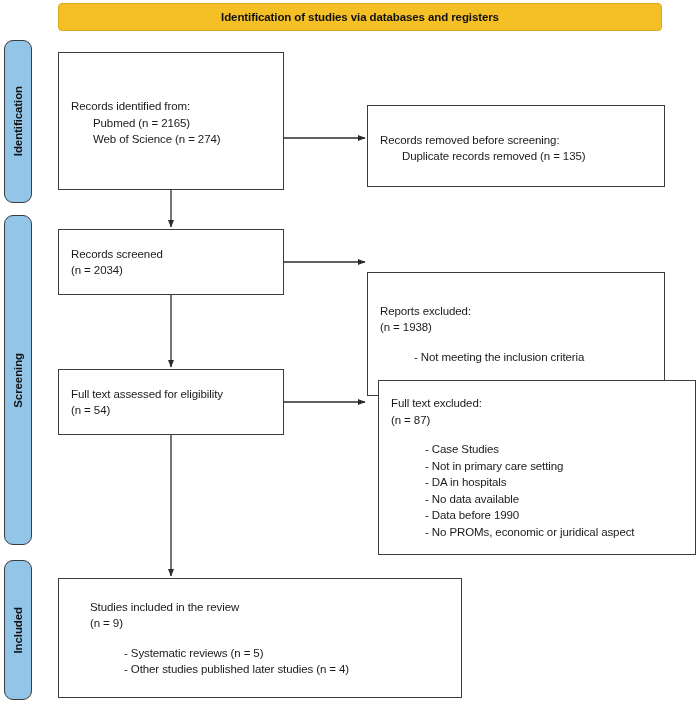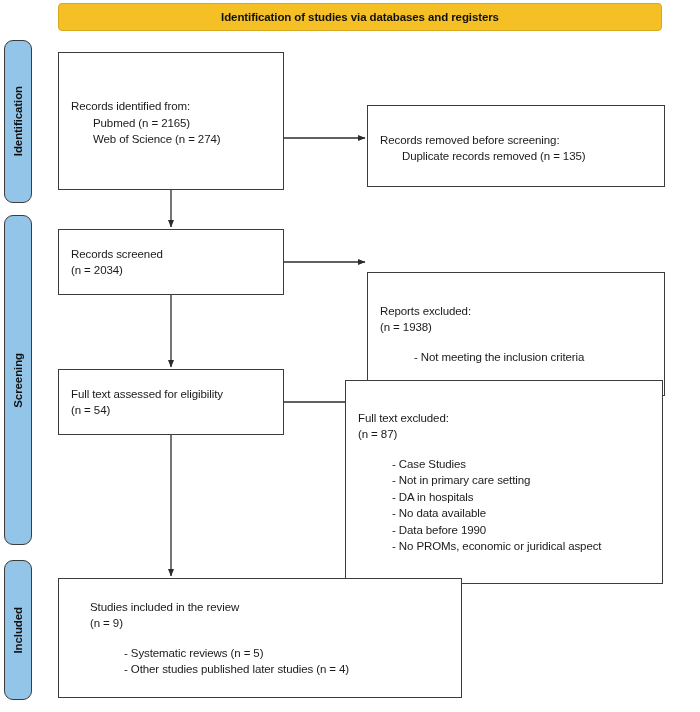--- a/index.html
+++ b/index.html
@@ -92,21 +92,21 @@
   .line.indent1 { padding-left: 22px; }
   .line.indent2 { padding-left: 34px; }
   .spacer { height: 13px; }
 
   
   #box-identified      { left: 58px;  top: 52px;  width: 226px; height: 138px; }
   #box-removed         { left: 367px; top: 105px; width: 298px; height: 82px;  }
   #box-screened        { left: 58px;  top: 229px; width: 226px; height: 66px;  }
   #box-reports-excl    { left: 367px; top: 224px; width: 298px; height: 124px; margin-top: 48px; }
   #box-fulltext        { left: 58px;  top: 369px; width: 226px; height: 66px;  }
-  #box-fulltext-excl   { left: 345px; top: 380px; width: 318px; height: 204px; }
+  #box-fulltext-excl   { left: 378px; top: 380px; width: 318px; height: 175px; }
   #box-included        { left: 58px;  top: 578px; width: 404px; height: 120px; padding-left: 19px; }
 
   #box-identified .box-body,
   #box-removed .box-body { margin-top: 4px; }
 </style>
 </head>
 <body>
 
 <svg id="canvas" xmlns="http://www.w3.org/2000/svg">
   <defs>

